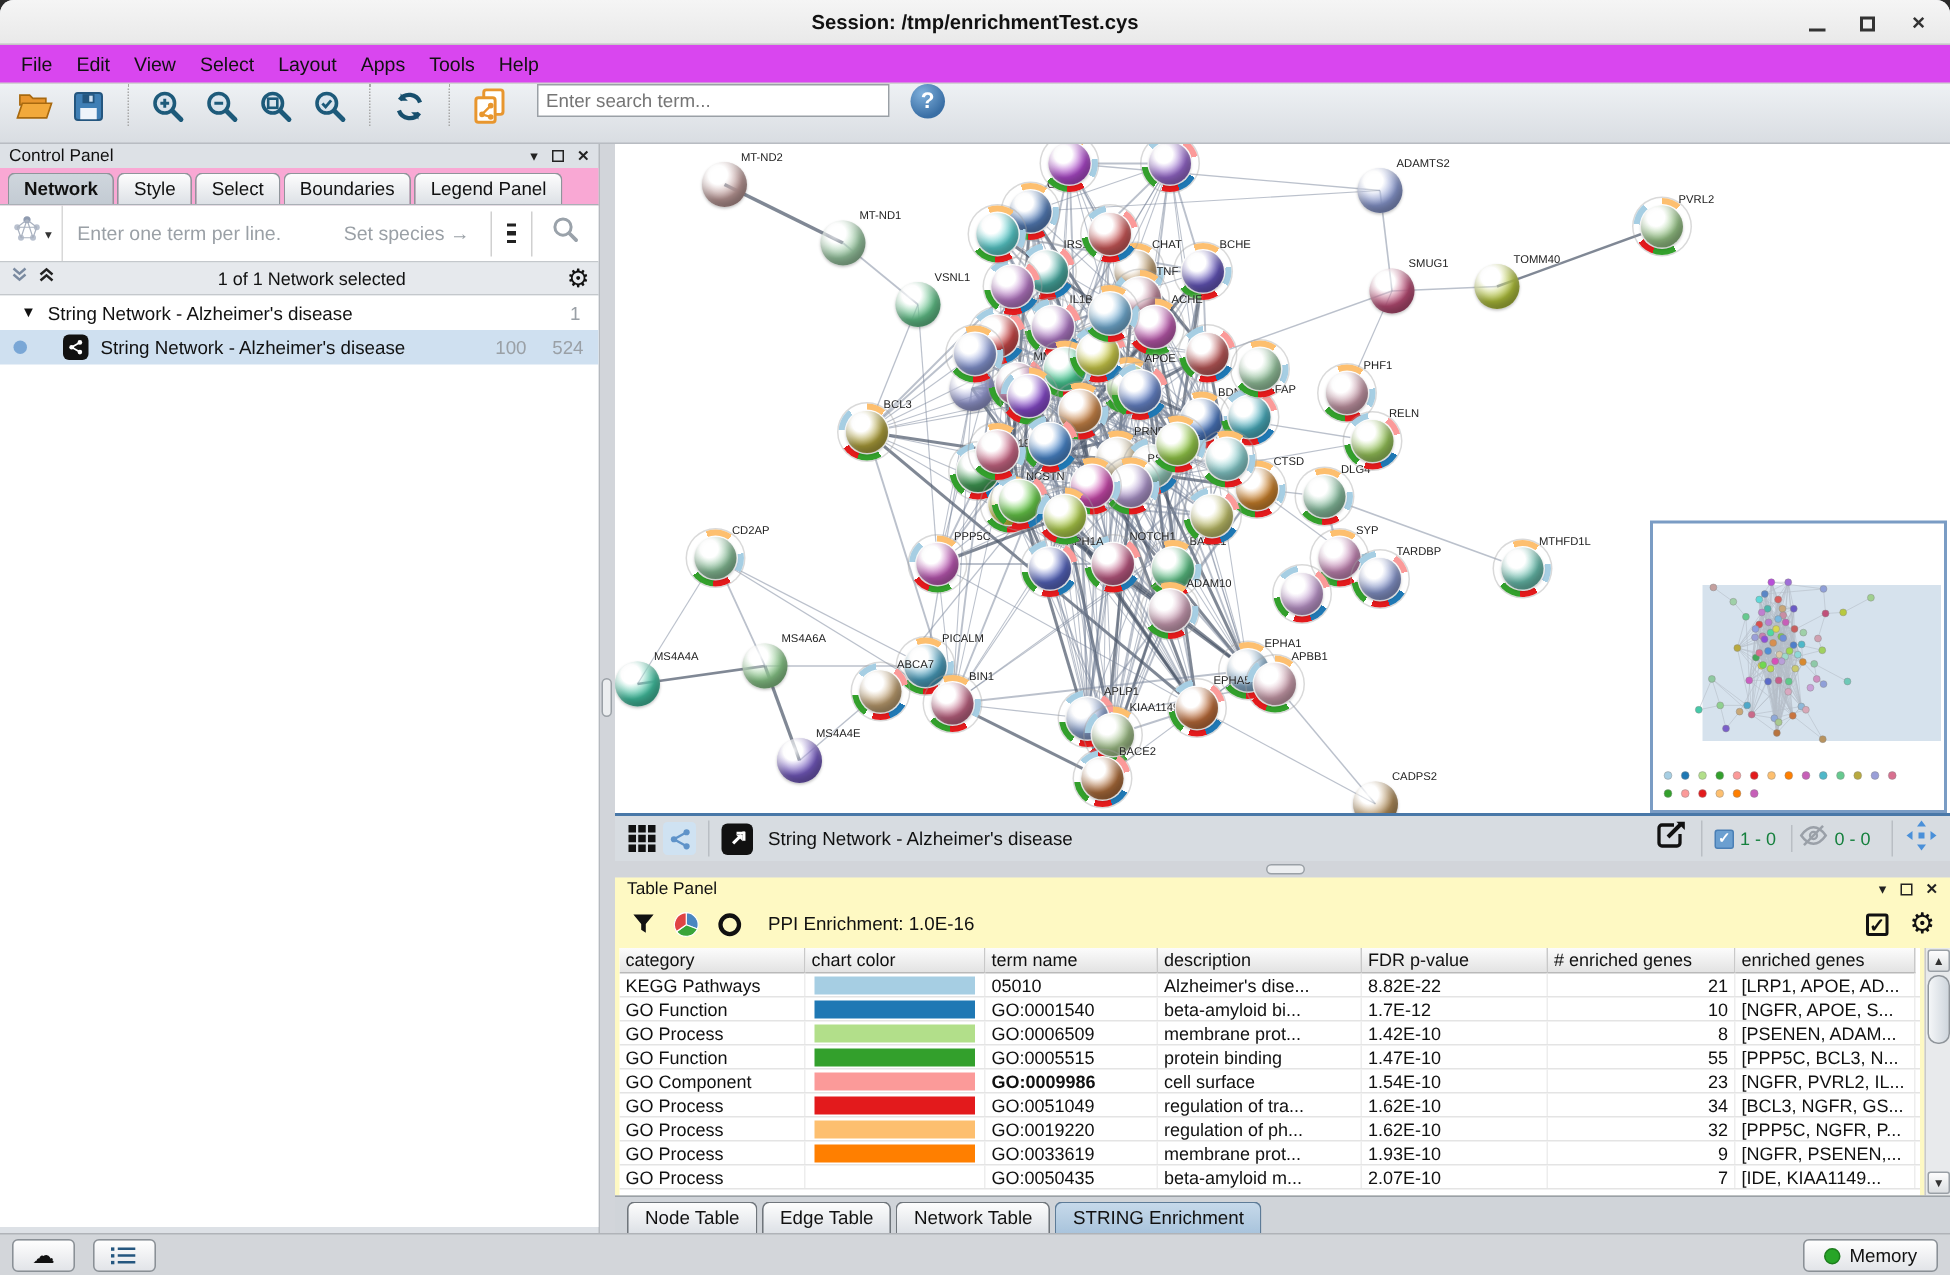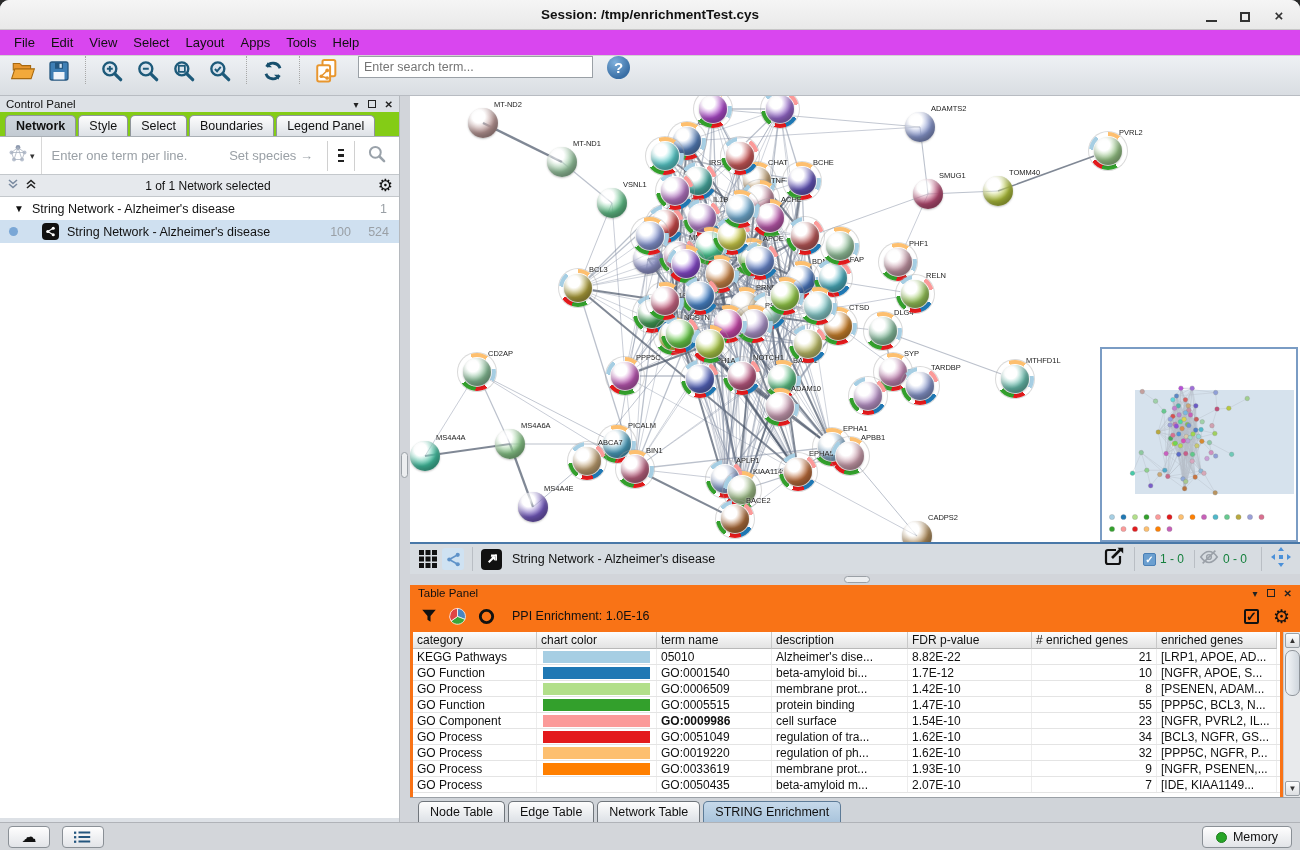--- a/index.html
+++ b/index.html
@@ -23,21 +23,21 @@
   #help-btn{width:23px;height:23px;border-radius:50%;background:radial-gradient(circle at 35% 28%,#7fb0dc,#3a6fa5 70%);color:#fff;font-weight:bold;font-size:15px;text-align:center;line-height:23px;margin-left:14px;}
   
   #control-panel{position:absolute;left:0;top:96px;width:400px;height:726px;background:#dde1e6;border-right:1px solid #b5b9be;}
   #v-splitter{position:absolute;left:400px;top:96px;width:10px;height:726px;background:#d2d5da;}
   #v-pill{position:absolute;left:1px;top:356px;width:7px;height:26px;border:1px solid #9aa0a6;border-radius:4px;background:#eceef0;}
   #right-area{position:absolute;left:410px;top:96px;width:890px;height:726px;}
   
   #cp-header{height:16px;display:flex;align-items:center;padding:1px 6px;}
   #cp-title{font-size:11.5px;color:#111;flex:1;}
   .panel-ctl{font-size:10px;color:#222;margin-left:9px;}
-  #cp-tabs{height:25px;display:flex;align-items:flex-end;padding-left:5px;background:#84cc16;border-bottom:1px solid #aab0b6;}
+  #cp-tabs{height:25px;display:flex;align-items:flex-end;padding-left:5px;background:#f9a8d4;border-bottom:1px solid #aab0b6;}
   .tab{border:1px solid #8f959b;border-bottom:none;border-radius:5px 5px 0 0;background:linear-gradient(#fdfdfd,#dde1e6);font-size:12.5px;color:#111;padding:3px 10px 3px;margin-right:2px;}
   .tab.active{background:linear-gradient(#cfd6dd,#c3cbd3);font-weight:bold;}
   #string-row{height:38px;background:#fff;border-bottom:1px solid #c4c8cc;display:flex;align-items:center;padding:0 4px;}
   #string-logo{margin:0 2px 0 4px;}
   #string-caret{font-size:9px;color:#333;margin-right:6px;}
   #string-input{flex:1;border:none;font-size:13px;color:#9aa0a6;display:flex;align-items:center;border-left:1px solid #d8d8d8;padding-left:10px;height:100%;}
   #species-label{font-size:13px;color:#9aa0a6;margin-right:10px;}
   .sr-sep{width:1px;height:30px;background:#d0d0d0;margin:0 4px;}
   #hamburger-ic{width:18px;display:flex;flex-direction:column;gap:3px;padding:0 6px;}
   #hamburger-ic i{height:2.5px;background:#222;display:block;}
@@ -71,21 +71,21 @@
   .ntb-sep{width:1px;height:24px;background:#b9bec4;margin:0 8px;}
   #net-title{font-size:12.5px;color:#111;margin-left:10px;flex:1;}
   .badge-label{font-size:12px;color:#15803d;margin:0 6px 0 4px;}
   #grid-ic{display:flex;align-items:center;}
   .share-blue{background:#cfe2f2;border-radius:3px;width:22px;height:22px;display:flex;align-items:center;justify-content:center;margin-left:4px;}
   #sel-check{width:13px;height:13px;border-radius:2px;background:#6b9fd0;border:1px solid #4a7fb5;color:#fff;font-size:10px;line-height:12px;text-align:center;font-weight:bold;}
   
   #h-splitter{position:absolute;left:0;top:478px;width:890px;height:11px;background:#d2d5da;}
   #h-pill{position:absolute;left:434px;top:2px;width:26px;height:7px;border:1px solid #9aa0a6;border-radius:4px;background:#eceef0;}
   
-  #table-panel{position:absolute;left:0;top:489px;width:890px;height:212px;background:#f97316;}
+  #table-panel{position:absolute;left:0;top:489px;width:890px;height:212px;background:#fef9c3;}
   #tp-header{height:16px;display:flex;align-items:center;padding:1px 8px;}
   #tp-title{font-size:11.5px;color:#111;flex:1;}
   #tp-tools{height:30px;display:flex;align-items:center;padding:0 10px;}
   .tp-ic{margin-right:10px;display:flex;align-items:center;}
   #ppi-text{font-size:12.5px;color:#111;margin-left:6px;flex:1;}
   #tp-check{width:15px;height:15px;border:2px solid #111;border-radius:2px;color:#111;font-weight:bold;font-size:13px;line-height:12px;text-align:center;margin-right:14px;}
   #enrich-table{position:absolute;left:3px;top:47px;width:867px;bottom:0;background:#fff;overflow:hidden;}
   .th-row{display:flex;height:17px;}
   .th{background:linear-gradient(#fcfcfc,#e3e3e3);border-right:1px solid #c9c9c9;border-bottom:1px solid #b9b9b9;font-size:12px;color:#111;padding:1px 0 0 4px;overflow:hidden;white-space:nowrap;}
   .tb-row{display:flex;height:16px;border-bottom:1px solid #e4e4e4;}

